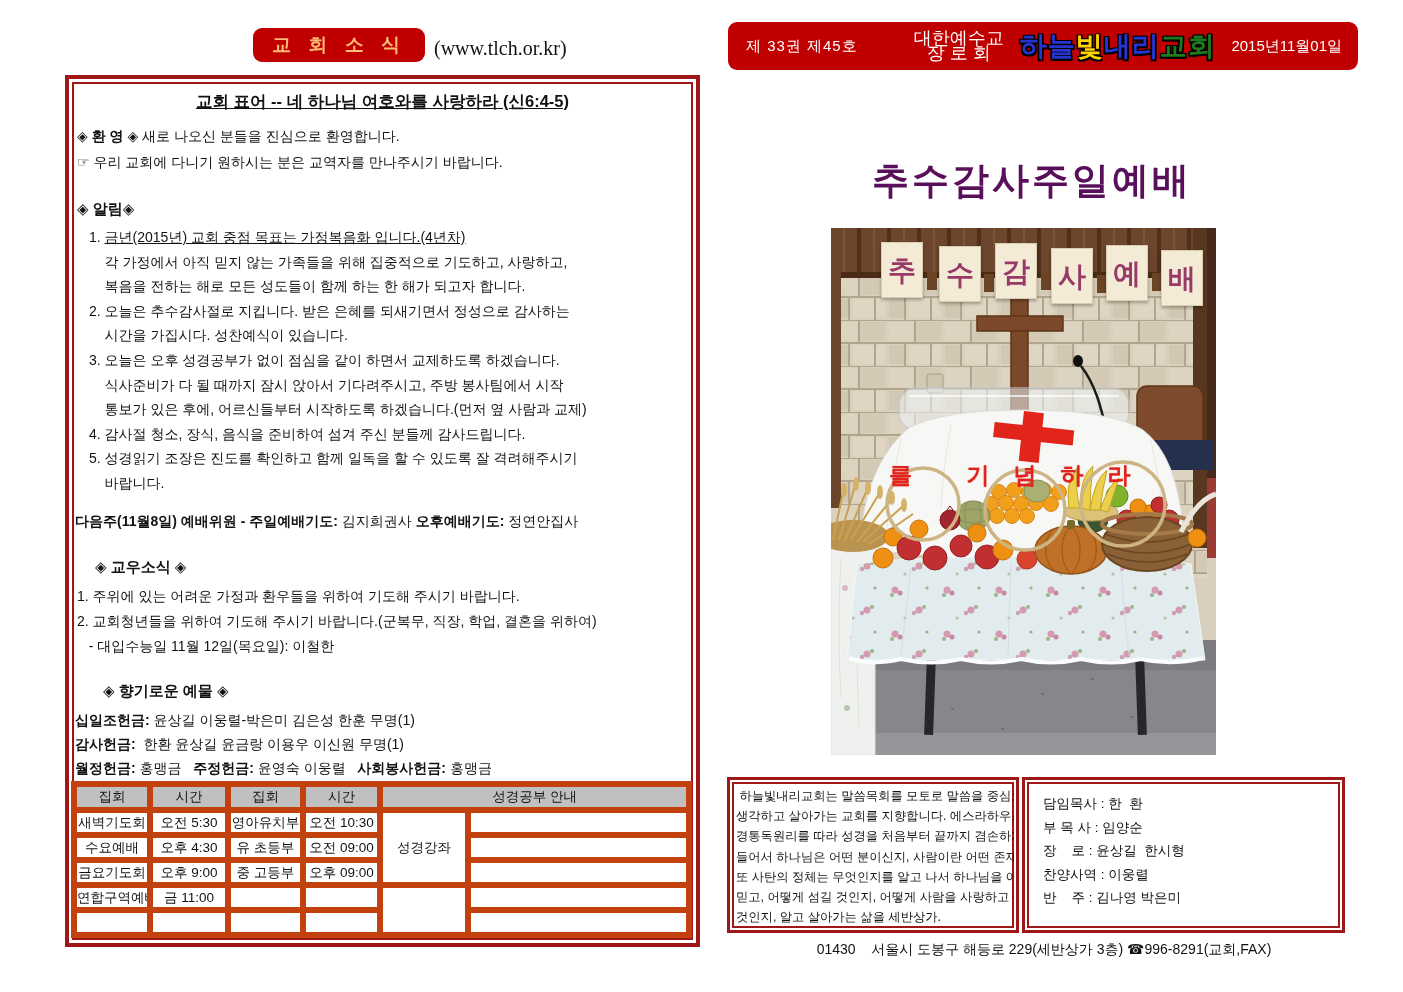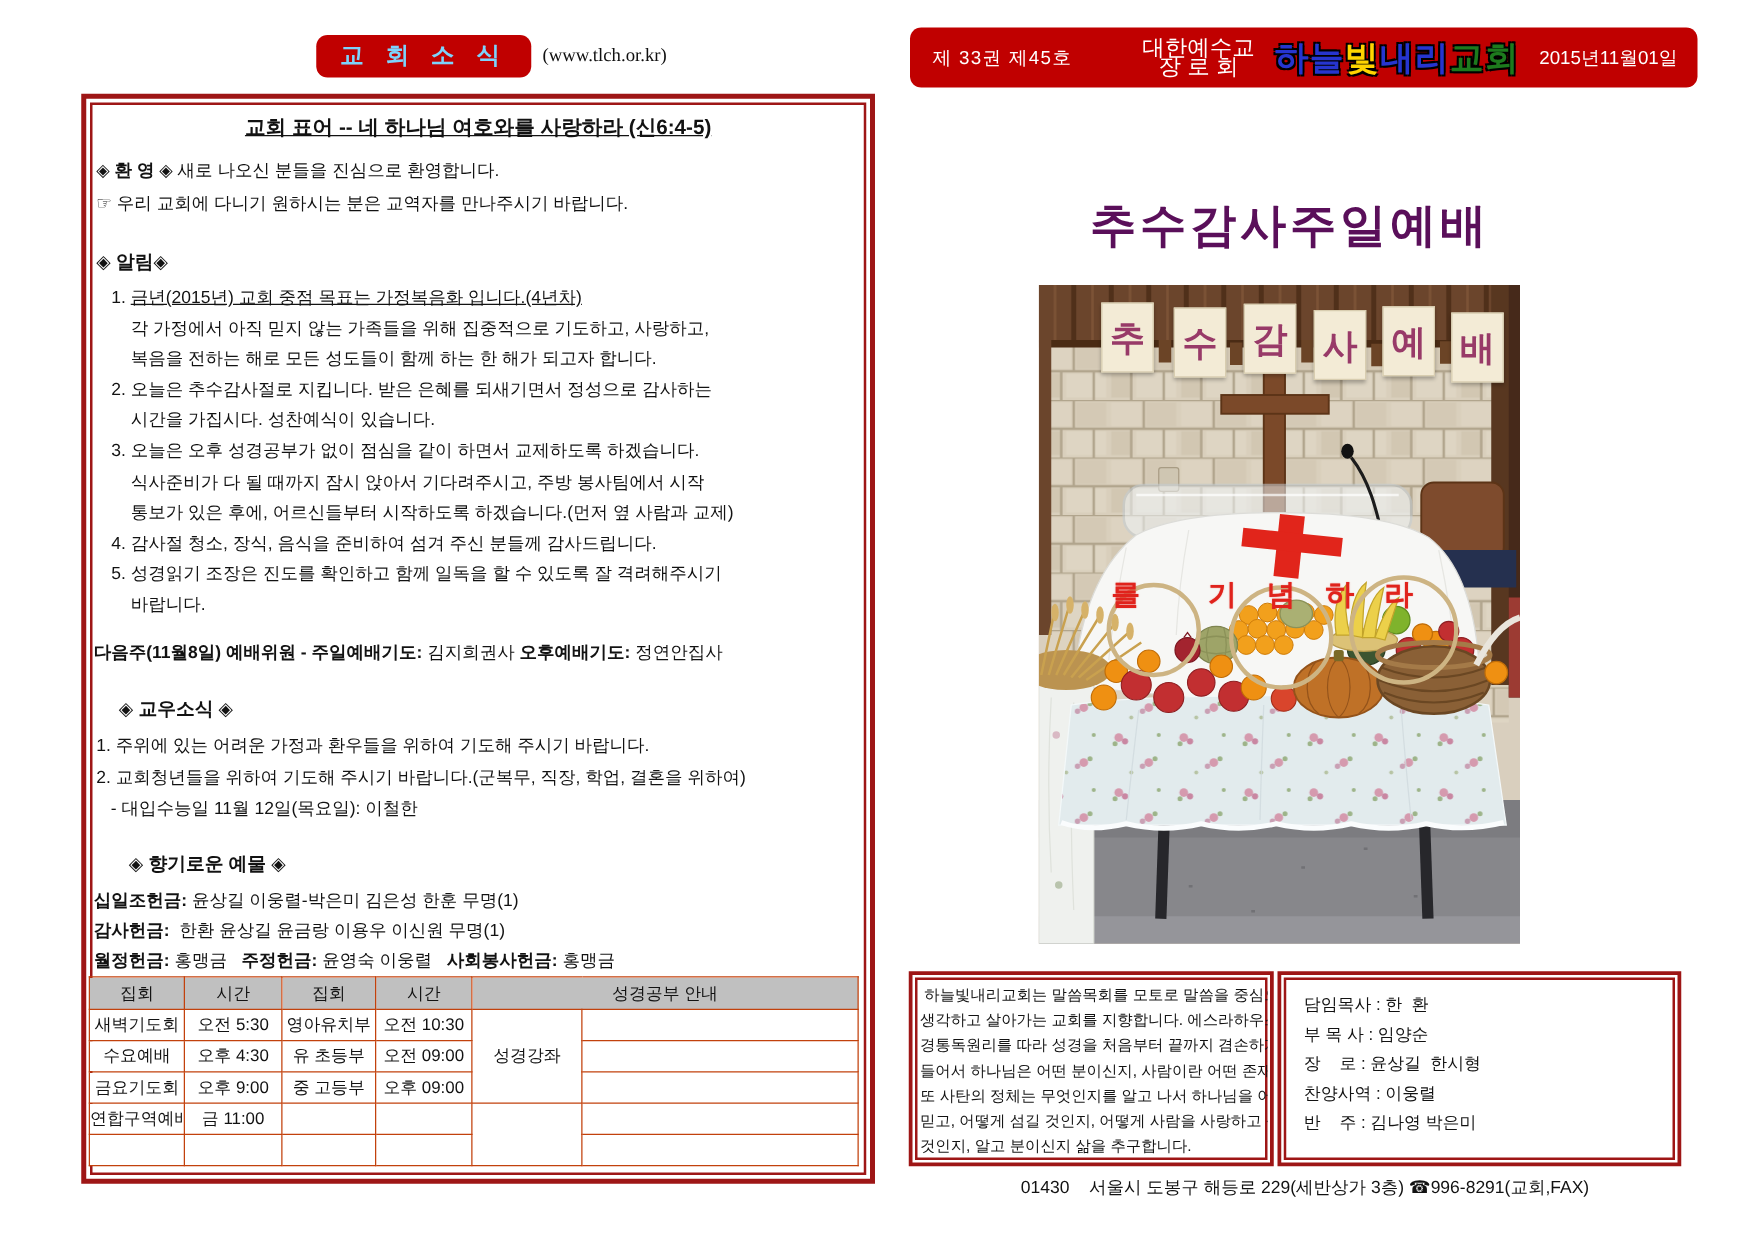--- a/index.html
+++ b/index.html
@@ -7,24 +7,24 @@
   body {
     width:1403px; height:992px; position:relative; background:#ffffff;
     font-family:"Liberation Sans","DejaVu Sans",sans-serif; color:#121212;
     overflow:hidden;
   }
   .abs { position:absolute; }
 
   
   .badge {
     left:253px; top:28px; width:172px; height:34px; background:#c00000;
-    border-radius:9px; color:#7dd3fc; font-weight:bold; font-size:19px;
+    border-radius:9px; color:#fdba74; font-weight:bold; font-size:19px;
     letter-spacing:6px; text-align:center; line-height:34px;
   }
-  .site-url { left:434px; top:37px; font-family:"Liberation Serif","DejaVu Serif",serif; font-size:15px; color:#111; }
+  .site-url { left:434px; top:37px; font-family:"Liberation Serif","DejaVu Serif",serif; font-size:20px; color:#111; }
 
   .dbl { border:4px solid #9e1616; background:#fff; }
   .dbl-in { position:absolute; inset:3px; border:2px solid #9e1616; }
   .dbl3 { border:3px solid #9e1616; background:#fff; }
   .dbl3 .dbl-in { inset:2px; }
 
   .lbox { left:65px; top:75px; width:635px; height:872px; }
   .lbox .content { position:absolute; inset:2px; font-size:14px; }
 
   .motto { top:10px; left:0; width:100%; text-align:center; font-weight:bold; font-size:16.5px; text-decoration:underline; white-space:pre; }
@@ -36,21 +36,21 @@
   .notice-lines .u { text-decoration:underline; }
   .nextweek { top:432px; left:4px; white-space:pre; }
   .b { font-weight:bold; }
   .member-h { top:477px; left:24px; font-weight:bold; font-size:15px; white-space:pre; }
   .member-lines { top:503px; left:6px; right:2px; line-height:24.8px; }
   .offering-h { top:601px; left:32px; font-weight:bold; font-size:15px; white-space:pre; }
   .offering-lines { top:627px; left:4px; line-height:24.2px; }
 
   table.sched { border-collapse:collapse; table-layout:fixed; width:615px; }
   table.sched th, table.sched td {
-    border:1px solid #c2410c; text-align:center; padding:0; font-weight:normal;
+    border:6px solid #c2410c; text-align:center; padding:0; font-weight:normal;
     font-size:13.5px; overflow:hidden; white-space:nowrap;
   }
   table.sched th { background:#c0c0c0; height:26px; }
   table.sched td { height:25px; background:#fff; }
   .sched-wrap { top:700px; left:0px; }
 
   
   .rheader {
     left:728px; top:22px; width:630px; height:48px; background:#c00000;
     border-radius:9px; display:flex; align-items:center; color:#fff;
@@ -421,21 +421,21 @@
 
 <div class="abs dbl3 about-box">
   <div class="dbl-in"></div>
   <div class="content">
     <div> 하늘빛내리교회는 말씀목회를 모토로 말씀을 중심으로</div>
     <div>생각하고 살아가는 교회를 지향합니다. 에스라하우스의 성</div>
     <div>경통독원리를 따라 성경을 처음부터 끝까지 겸손하게 읽고</div>
     <div>들어서 하나님은 어떤 분이신지, 사람이란 어떤 존재인지,</div>
     <div>또 사탄의 정체는 무엇인지를 알고 나서 하나님을 어떻게</div>
     <div>믿고, 어떻게 섬길 것인지, 어떻게 사람을 사랑하고 섬길</div>
-    <div>것인지, 알고 분이신지 삶을 추구합니다.</div>
+    <div>것인지, 알고 살아가는 삶을 세반상가.</div>
   </div>
 </div>
 
 <div class="abs dbl3 staff-box">
   <div class="dbl-in"></div>
   <div class="content">
     <div>담임목사 : 한  환</div>
     <div>부 목 사 : 임양순</div>
     <div>장    로 : 윤상길  한시형</div>
     <div>찬양사역 : 이웅렬</div>

